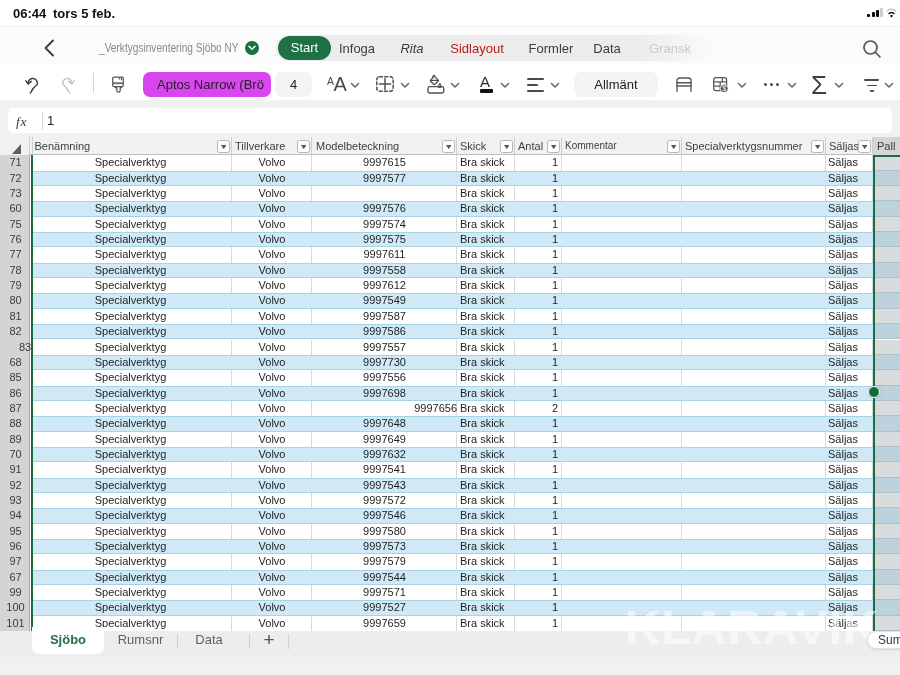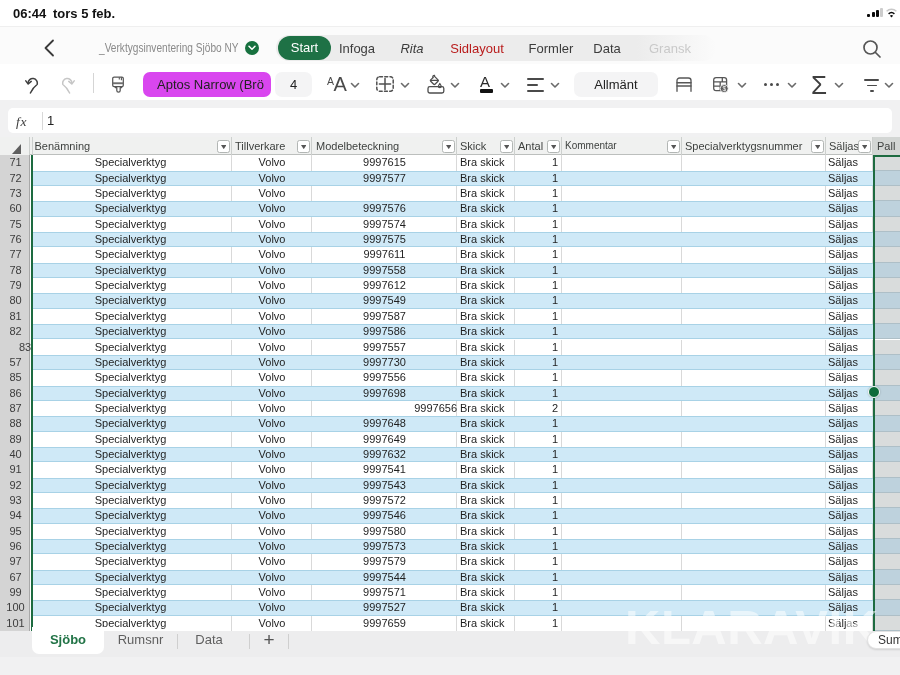--- a/index.html
+++ b/index.html
@@ -582,27 +582,27 @@
 <div class="abs" style="left:1px;top:64.35px;width:29px;height:15.35px;line-height:15.35px;font-size:11px;color:#3c3c3c;text-align:center;">60</div>
 <div class="abs" style="left:1px;top:79.70px;width:29px;height:15.35px;line-height:15.35px;font-size:11px;color:#3c3c3c;text-align:center;">75</div>
 <div class="abs" style="left:1px;top:95.05px;width:29px;height:15.35px;line-height:15.35px;font-size:11px;color:#3c3c3c;text-align:center;">76</div>
 <div class="abs" style="left:1px;top:110.40px;width:29px;height:15.35px;line-height:15.35px;font-size:11px;color:#3c3c3c;text-align:center;">77</div>
 <div class="abs" style="left:1px;top:125.75px;width:29px;height:15.35px;line-height:15.35px;font-size:11px;color:#3c3c3c;text-align:center;">78</div>
 <div class="abs" style="left:1px;top:141.10px;width:29px;height:15.35px;line-height:15.35px;font-size:11px;color:#3c3c3c;text-align:center;">79</div>
 <div class="abs" style="left:1px;top:156.45px;width:29px;height:15.35px;line-height:15.35px;font-size:11px;color:#3c3c3c;text-align:center;">80</div>
 <div class="abs" style="left:1px;top:171.80px;width:29px;height:15.35px;line-height:15.35px;font-size:11px;color:#3c3c3c;text-align:center;">81</div>
 <div class="abs" style="left:1px;top:187.15px;width:29px;height:15.35px;line-height:15.35px;font-size:11px;color:#3c3c3c;text-align:center;">82</div>
 <div class="abs" style="left:1px;top:202.50px;width:48px;height:15.35px;line-height:15.35px;font-size:11px;color:#3c3c3c;text-align:center;">83</div>
-<div class="abs" style="left:1px;top:217.85px;width:29px;height:15.35px;line-height:15.35px;font-size:11px;color:#3c3c3c;text-align:center;">57</div>
+<div class="abs" style="left:1px;top:217.85px;width:29px;height:15.35px;line-height:15.35px;font-size:11px;color:#3c3c3c;text-align:center;">68</div>
 <div class="abs" style="left:1px;top:233.20px;width:29px;height:15.35px;line-height:15.35px;font-size:11px;color:#3c3c3c;text-align:center;">85</div>
 <div class="abs" style="left:1px;top:248.55px;width:29px;height:15.35px;line-height:15.35px;font-size:11px;color:#3c3c3c;text-align:center;">86</div>
 <div class="abs" style="left:1px;top:263.90px;width:29px;height:15.35px;line-height:15.35px;font-size:11px;color:#3c3c3c;text-align:center;">87</div>
 <div class="abs" style="left:1px;top:279.25px;width:29px;height:15.35px;line-height:15.35px;font-size:11px;color:#3c3c3c;text-align:center;">88</div>
 <div class="abs" style="left:1px;top:294.60px;width:29px;height:15.35px;line-height:15.35px;font-size:11px;color:#3c3c3c;text-align:center;">89</div>
-<div class="abs" style="left:1px;top:309.95px;width:29px;height:15.35px;line-height:15.35px;font-size:11px;color:#3c3c3c;text-align:center;">40</div>
+<div class="abs" style="left:1px;top:309.95px;width:29px;height:15.35px;line-height:15.35px;font-size:11px;color:#3c3c3c;text-align:center;">70</div>
 <div class="abs" style="left:1px;top:325.30px;width:29px;height:15.35px;line-height:15.35px;font-size:11px;color:#3c3c3c;text-align:center;">91</div>
 <div class="abs" style="left:1px;top:340.65px;width:29px;height:15.35px;line-height:15.35px;font-size:11px;color:#3c3c3c;text-align:center;">92</div>
 <div class="abs" style="left:1px;top:356.00px;width:29px;height:15.35px;line-height:15.35px;font-size:11px;color:#3c3c3c;text-align:center;">93</div>
 <div class="abs" style="left:1px;top:371.35px;width:29px;height:15.35px;line-height:15.35px;font-size:11px;color:#3c3c3c;text-align:center;">94</div>
 <div class="abs" style="left:1px;top:386.70px;width:29px;height:15.35px;line-height:15.35px;font-size:11px;color:#3c3c3c;text-align:center;">95</div>
 <div class="abs" style="left:1px;top:402.05px;width:29px;height:15.35px;line-height:15.35px;font-size:11px;color:#3c3c3c;text-align:center;">96</div>
 <div class="abs" style="left:1px;top:417.40px;width:29px;height:15.35px;line-height:15.35px;font-size:11px;color:#3c3c3c;text-align:center;">97</div>
 <div class="abs" style="left:1px;top:432.75px;width:29px;height:15.35px;line-height:15.35px;font-size:11px;color:#3c3c3c;text-align:center;">67</div>
 <div class="abs" style="left:1px;top:448.10px;width:29px;height:15.35px;line-height:15.35px;font-size:11px;color:#3c3c3c;text-align:center;">99</div>
 <div class="abs" style="left:1px;top:463.45px;width:29px;height:15.35px;line-height:15.35px;font-size:11px;color:#3c3c3c;text-align:center;">100</div>

